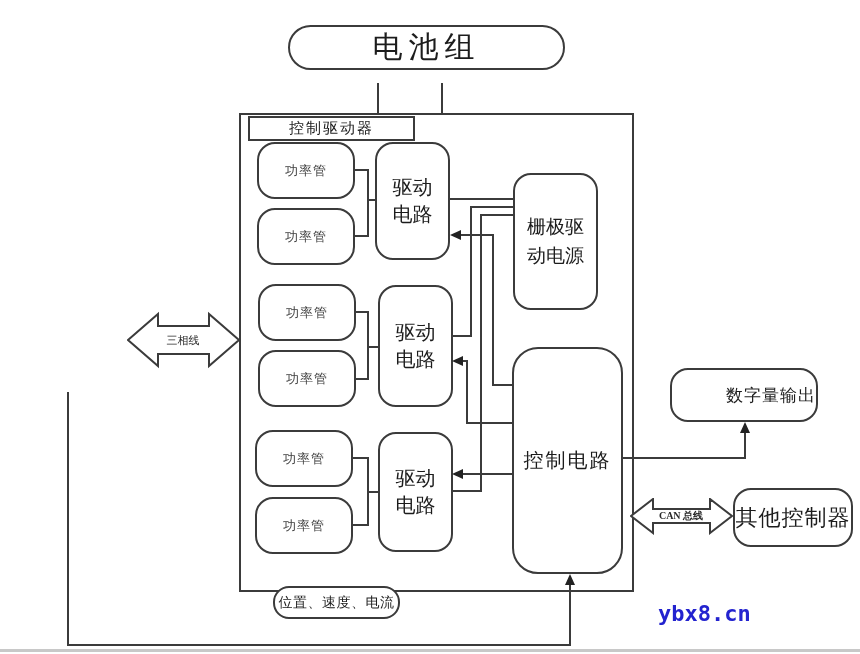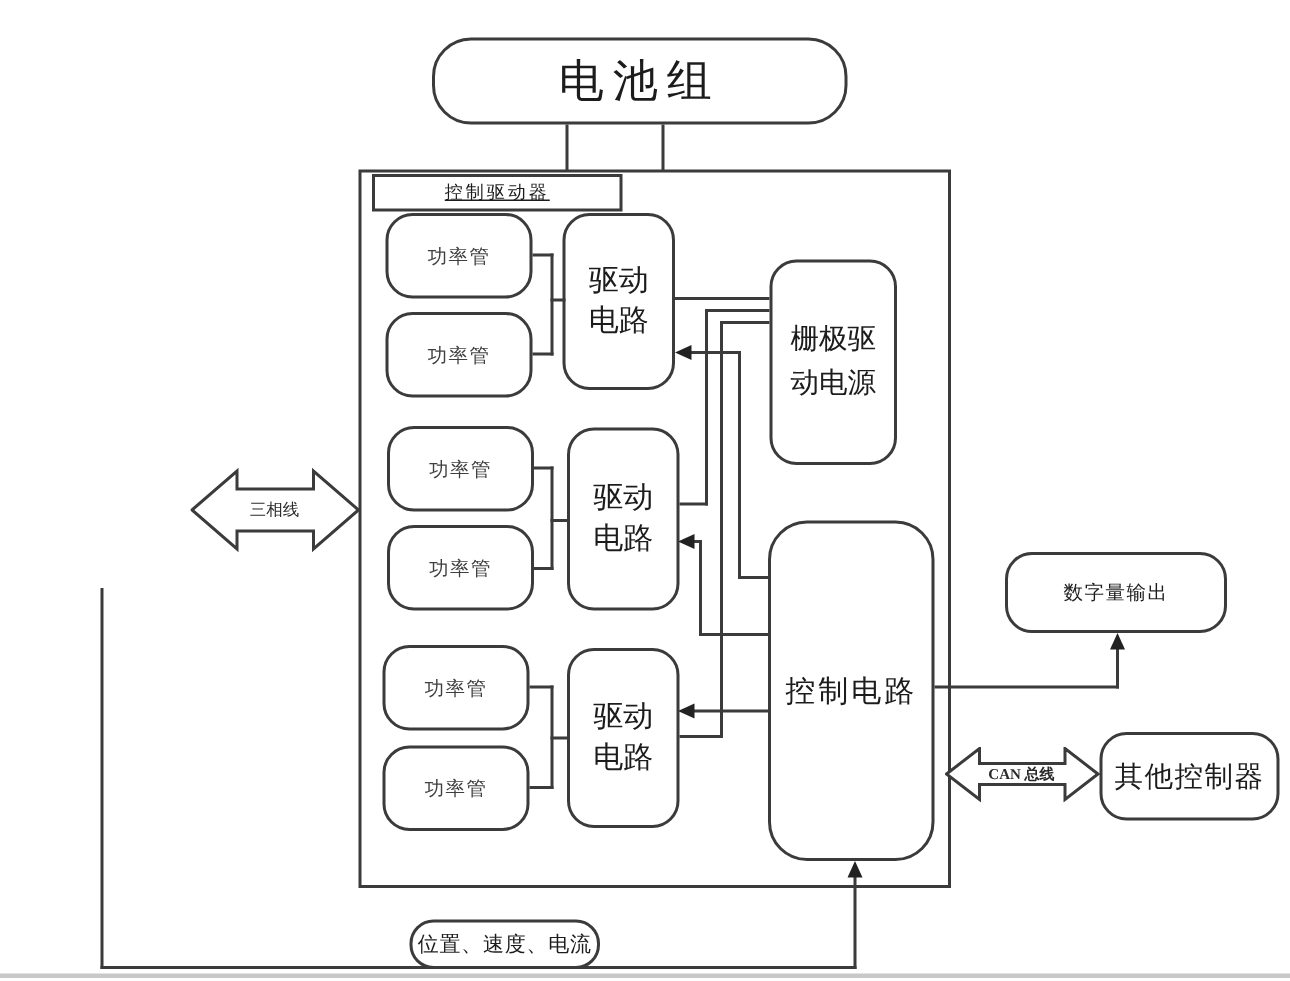--- a/index.html
+++ b/index.html
@@ -24,47 +24,47 @@
   .ln{position:absolute;background:#3b3b3b;}
   .h{height:2px;}
   .v{width:2px;}
   .ar-l{position:absolute;width:0;height:0;
     border-top:5px solid transparent;border-bottom:5px solid transparent;
     border-right:11px solid #222;}
   .ar-u{position:absolute;width:0;height:0;
     border-left:5px solid transparent;border-right:5px solid transparent;
     border-bottom:11px solid #222;}
   .battery{font-size:30px;letter-spacing:6px;}
-  .ctrl-label{font-size:12px;letter-spacing:2px;text-decoration:underline;}
+  .ctrl-label{font-size:15px;letter-spacing:2px;}
   .ptube{font-size:13px;color:#3f3f3f;letter-spacing:1px;}
   .drive{font-size:20px;line-height:1.35;align-items:center;}
   .drive span{display:inline-block;width:44px;}
   .gate{font-size:19px;line-height:1.5;}
   .gate span{display:inline-block;width:60px;}
   .cctrl{font-size:20px;letter-spacing:2px;}
   .motor{font-size:20px;letter-spacing:2px;}
-  .small-node{font-size:13px;letter-spacing:1px;}
-  .other-node{font-size:19px;letter-spacing:1px;}
+  .small-node{font-size:17px;letter-spacing:1px;justify-content:flex-end;}
+  .other-node{font-size:22px;letter-spacing:1px;}
   .feedback{font-size:14px;letter-spacing:0.5px;}
   .watermark{
     position:absolute;left:658px;top:601px;
     font-family:"DejaVu Sans Mono","Liberation Mono",monospace;
     font-weight:bold;font-size:22px;
     text-shadow:-2px -2px 0 #fff,2px -2px 0 #fff,-2px 2px 0 #fff,2px 2px 0 #fff;
   }
   .scan-strip{position:absolute;left:0;top:649px;width:860px;height:3px;
     background:#9a9a9a;opacity:0.55;}
   svg text{font-family:"Liberation Serif","DejaVu Serif",serif;}
 </style>
 </head>
 <body>
 
 <div class="canvas">
 
-  <div class="box rounded-lg battery" style="left:288px;top:25px;width:277px;height:58px;align-items:center;">
+  <div class="box rounded-lg battery" style="left:288px;top:25px;width:277px;height:45px;align-items:center;">
     <span>电池组</span>
   </div>
   <div class="ln v" style="left:377px;top:83px;height:31px;"></div>
   <div class="ln v" style="left:441px;top:83px;height:31px;"></div>
 
   <div class="box" style="left:239px;top:113px;width:395px;height:479px;background:transparent;"></div>
   <div class="box ctrl-label" style="left:248px;top:116px;width:167px;height:25px;">
     <span>控制驱动器</span>
   </div>
 
@@ -168,20 +168,21 @@
     <polygon points="1,29 31,3 31,15 82,15 82,3 112,29 82,55 82,43 31,43 31,55" fill="#ffffff" stroke="#3b3b3b" stroke-width="2" stroke-linejoin="miter"></polygon>
     <text x="56" y="30" text-anchor="middle" dominant-baseline="middle" font-size="11" fill="#2a2a2a">三相线</text>
   </svg>
 
   <div>
     <div class="ln v" style="left:67px;top:392px;height:254px;"></div>
     <div class="ln h" style="left:67px;top:644px;width:504px;"></div>
     <div class="ln v" style="left:569px;top:582px;height:64px;"></div>
     <div class="ar-u" style="left:565px;top:574px;"></div>
   </div>
-  <div class="box feedback" style="left:273px;top:613px;width:127px;height:33px;border-radius:16px;">
+  <div class="box feedback" style="left:273px;top:586px;width:127px;height:33px;border-radius:16px;">
     <span>位置、速度、电流</span>
   </div>
 
+  <div class="watermark" style="color:#2323cf;">ybx8.cn</div>
 
   <div class="scan-strip"></div>
 
 </div>
 
 </body></html>

